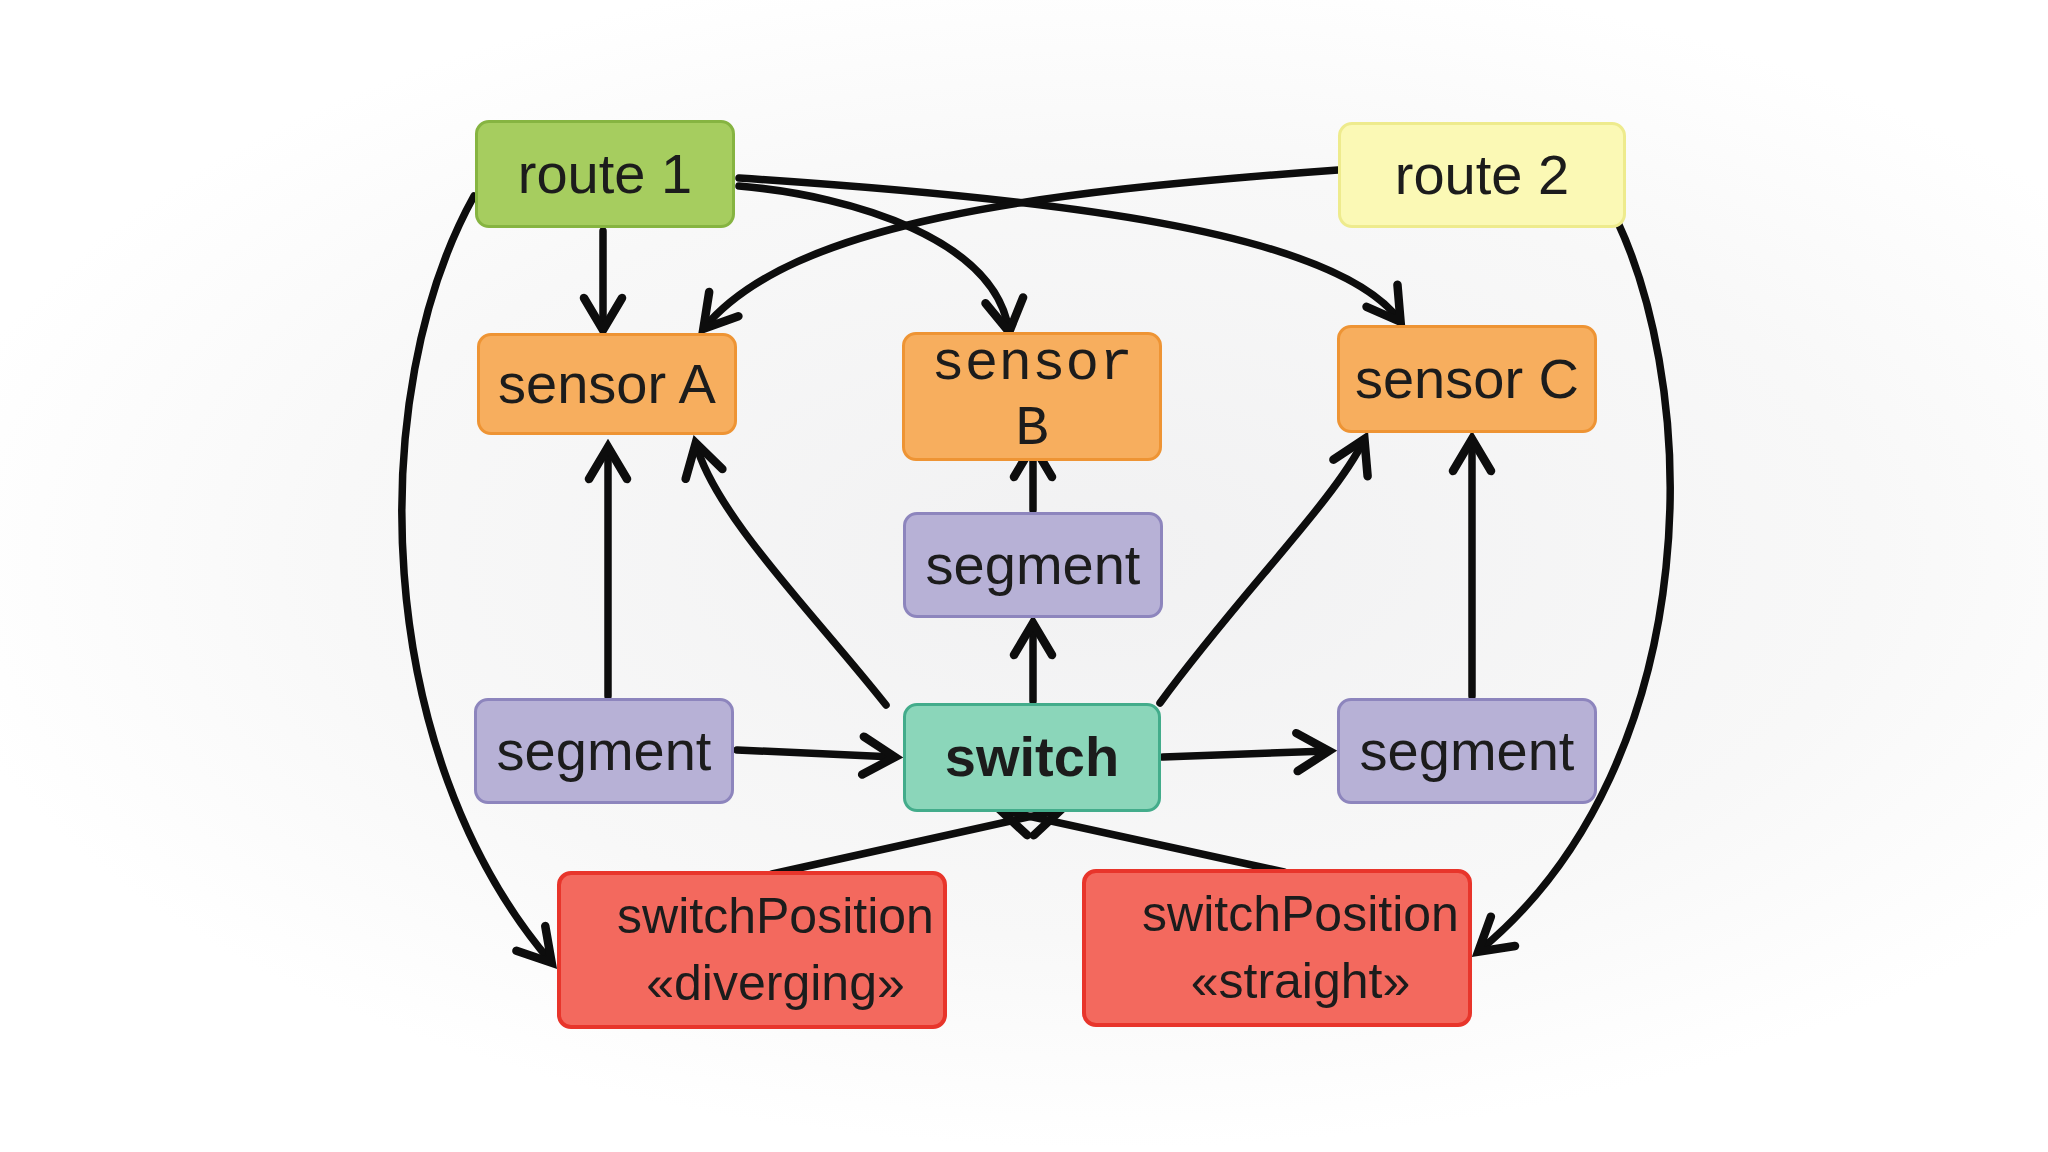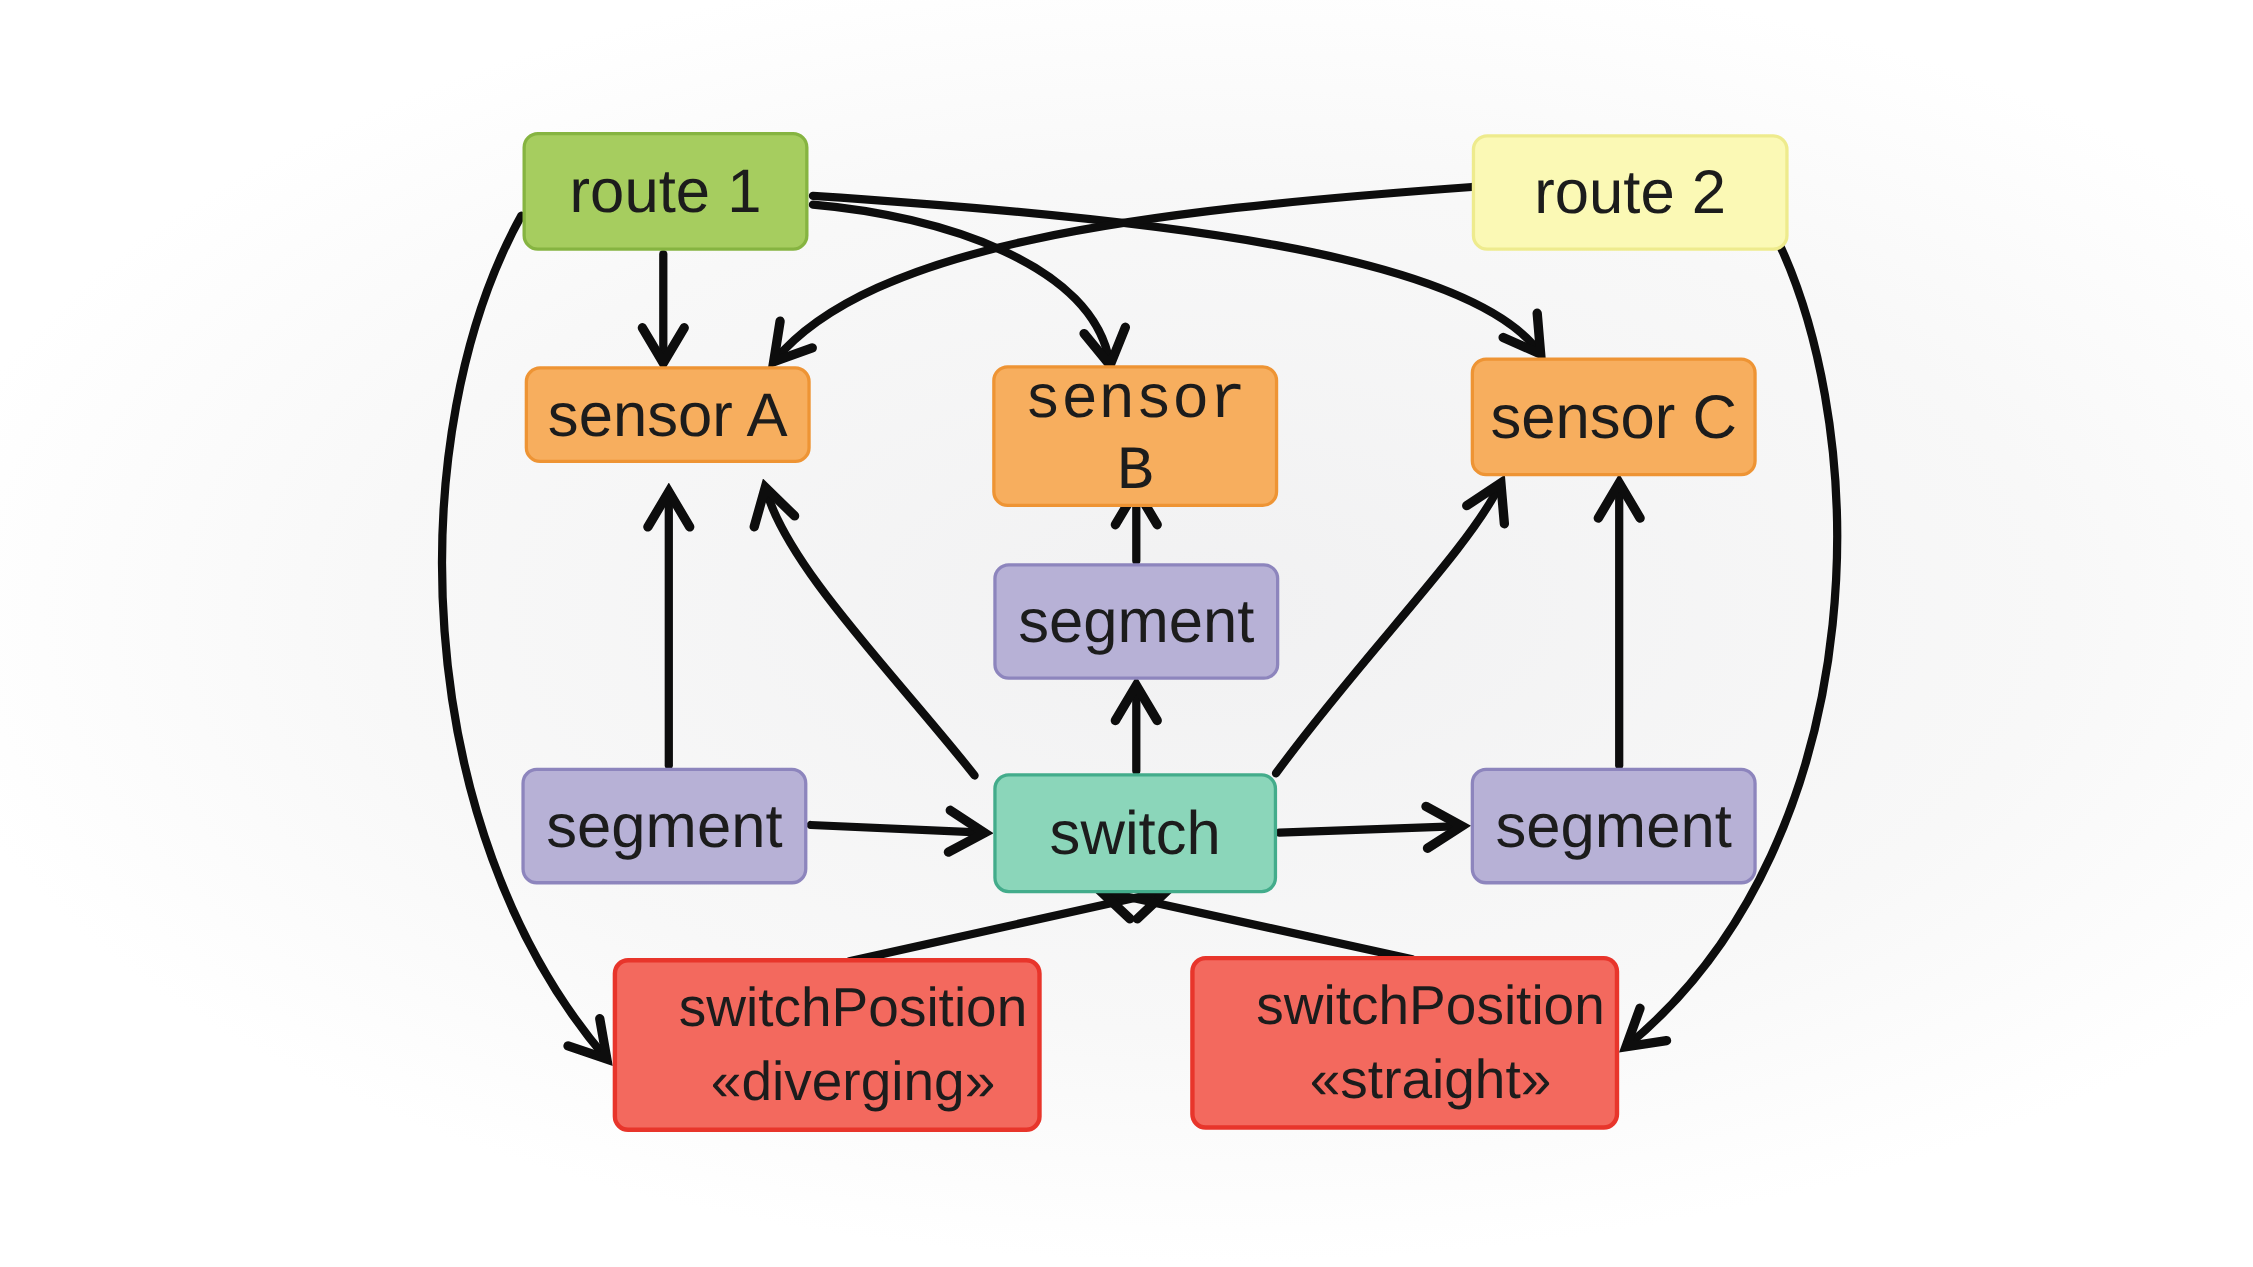--- a/index.html
+++ b/index.html
@@ -58,41 +58,41 @@
   </svg>
 
   <div class="node" style="left: 475px; top: 120px; width: 260px; height: 108px; background: rgb(166, 205, 95); border-color: rgb(134, 180, 65);">
     <span>route 1</span>
   </div>
 
   <div class="node" style="left: 1338px; top: 122px; width: 288px; height: 106px; background: rgb(251, 249, 181); border-color: rgb(238, 235, 141);">
     <span>route 2</span>
   </div>
 
-  <div class="node" style="left: 477px; top: 333px; width: 260px; height: 88px; background: rgb(247, 174, 94); border-color: rgb(238, 148, 52);">
+  <div class="node" style="left: 477px; top: 333px; width: 260px; height: 102px; background: rgb(247, 174, 94); border-color: rgb(238, 148, 52);">
     <span>sensor A</span>
   </div>
 
   <div class="node" style="left: 902px; top: 332px; width: 260px; height: 129px; background: rgb(247, 174, 94); border-color: rgb(238, 148, 52); font-family: Liberation Mono, monospace;">
     <span>sensor B</span>
   </div>
 
   <div class="node" style="left: 1337px; top: 325px; width: 260px; height: 108px; background: rgb(247, 174, 94); border-color: rgb(238, 148, 52); justify-content: center;">
     <span>sensor C</span>
   </div>
 
   <div class="node" style="left: 903px; top: 512px; width: 260px; height: 106px; background: rgb(183, 177, 214); border-color: rgb(141, 133, 189);">
     <span>segment</span>
   </div>
 
   <div class="node" style="left: 474px; top: 698px; width: 260px; height: 106px; background: rgb(183, 177, 214); border-color: rgb(141, 133, 189);">
     <span>segment</span>
   </div>
 
-  <div class="node" style="left: 903px; top: 703px; width: 258px; height: 109px; background: rgb(139, 214, 186); border-color: rgb(67, 172, 139);">
+  <div class="node" style="left: 903px; top: 703px; width: 258px; height: 109px; background: rgb(139, 214, 186); border-color: rgb(67, 172, 139); font-weight: bold;">
     <span>switch</span>
   </div>
 
   <div class="node" style="left: 1337px; top: 698px; width: 260px; height: 106px; background: rgb(183, 177, 214); border-color: rgb(141, 133, 189);">
     <span>segment</span>
   </div>
 
   <div class="node small" style="left: 557px; top: 871px; width: 390px; height: 158px; background: rgb(243, 105, 94); border-color: rgb(232, 53, 43);">
     <span>switchPosition</span>
     <span>«diverging»</span>

